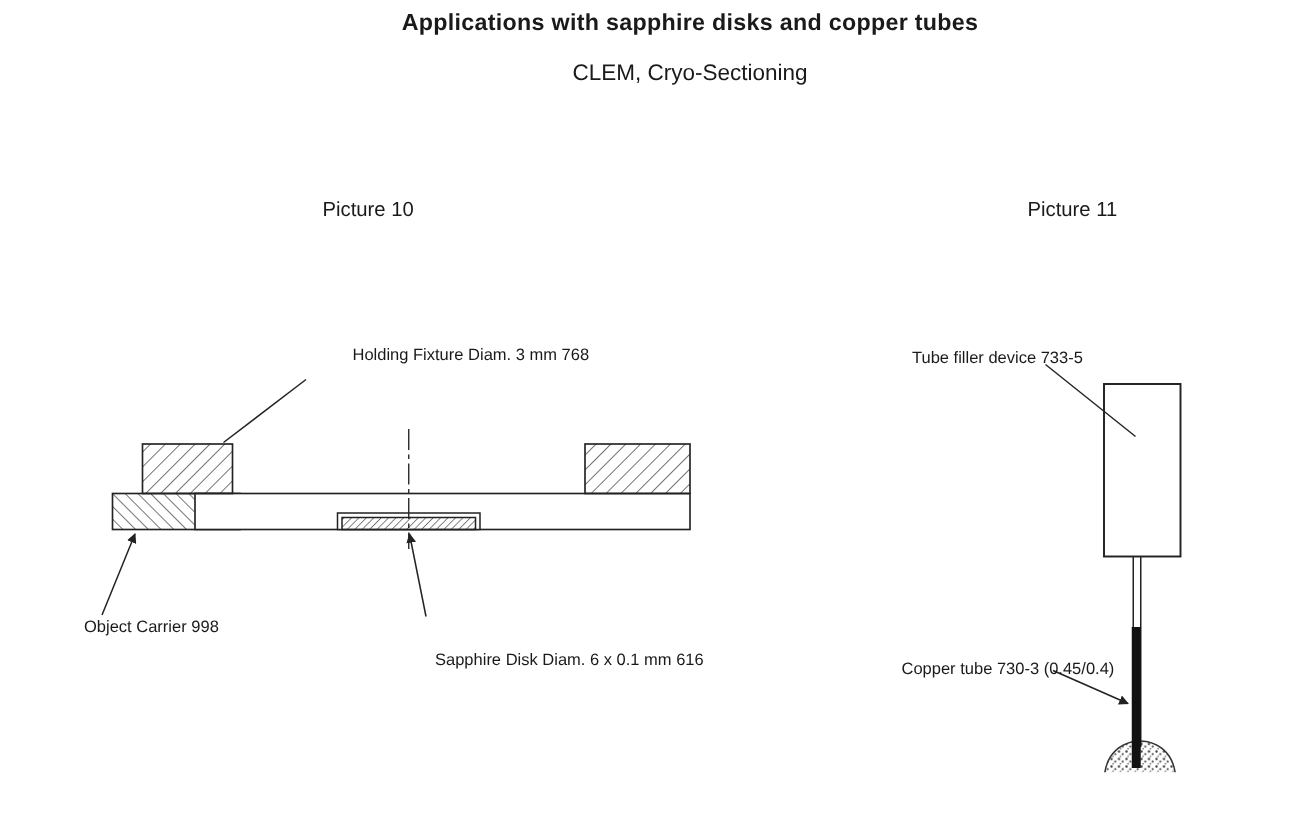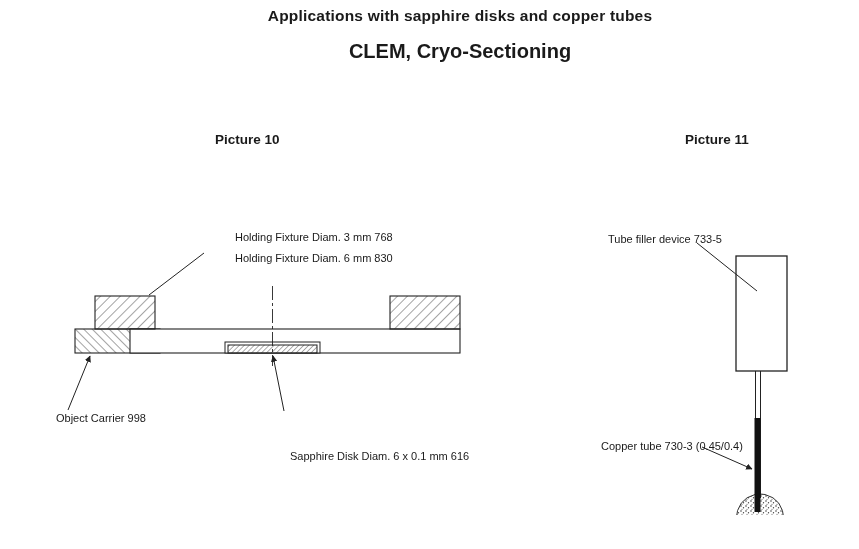--- a/index.html
+++ b/index.html
@@ -24,43 +24,43 @@
     left: 0; right: 0;
     top: 7px;
     font-size: 15.5px;
     font-weight: bold;
     letter-spacing: 0.2px;
   }
   .subtitle {
     position: absolute;
     left: 0; right: 0;
     top: 40px;
-    font-size: 20px;
-    font-weight: bold;
+    font-size: 15px;
+    font-weight: normal;
   }
   .caption {
     position: absolute;
     font-size: 13.5px;
-    font-weight: bold;
+    font-weight: normal;
     white-space: nowrap;
   }
   .cap10 { left: 215px; top: 132px; }
   .cap11 { left: 650px; top: 132px; padding-left: 35px; }
   .lbl {
     position: absolute;
     font-size: 11px;
     line-height: 13px;
     white-space: nowrap;
     padding-left: 28px;
   }
   .lbl-hf3 { left: 207px; top: 231px; }
   .lbl-hf6 { left: 207px; top: 252px; }
   .lbl-oc  { left: 28px;  top: 412px; }
   .lbl-sd3 { left: 262px; top: 413px; }
-  .lbl-sd6 { left: 262px; top: 450px; }
+  .lbl-sd6 { left: 262px; top: 434px; }
   .lbl-tf  { left: 580px; top: 233px; }
   .lbl-ct  { left: 573px; top: 440px; }
   svg.drawing {
     position: absolute;
     left: 0; top: 0;
     width: 859px;
     height: 549px;
   }
 </style>
 </head>
@@ -133,20 +133,19 @@
       <line x1="760.5" y1="371" x2="760.5" y2="498" stroke="#222222" stroke-width="1"></line>
 
       <rect x="754.5" y="418" width="6" height="94" fill="#111111"></rect>
 
       <line x1="697" y1="243" x2="757" y2="291" stroke="#222222" stroke-width="1"></line>
       <line x1="702" y1="447" x2="752" y2="469" stroke="#222222" stroke-width="1" marker-end="url(#arrow)"></line>
     </g>
   </svg>
 
   <div class="lbl lbl-hf3">Holding Fixture Diam. 3 mm 768</div>
-  <div class="lbl lbl-hf6">Holding Fixture Diam. 6 mm 830</div>
   <div class="lbl lbl-oc">Object Carrier 998</div>
   <div class="lbl lbl-sd6">Sapphire Disk Diam. 6 x 0.1 mm 616</div>
 
   <div class="lbl lbl-tf">Tube filler device 733-5</div>
   <div class="lbl lbl-ct">Copper tube 730-3 (0.45/0.4)</div>
 
 </div>
 
 </body></html>

